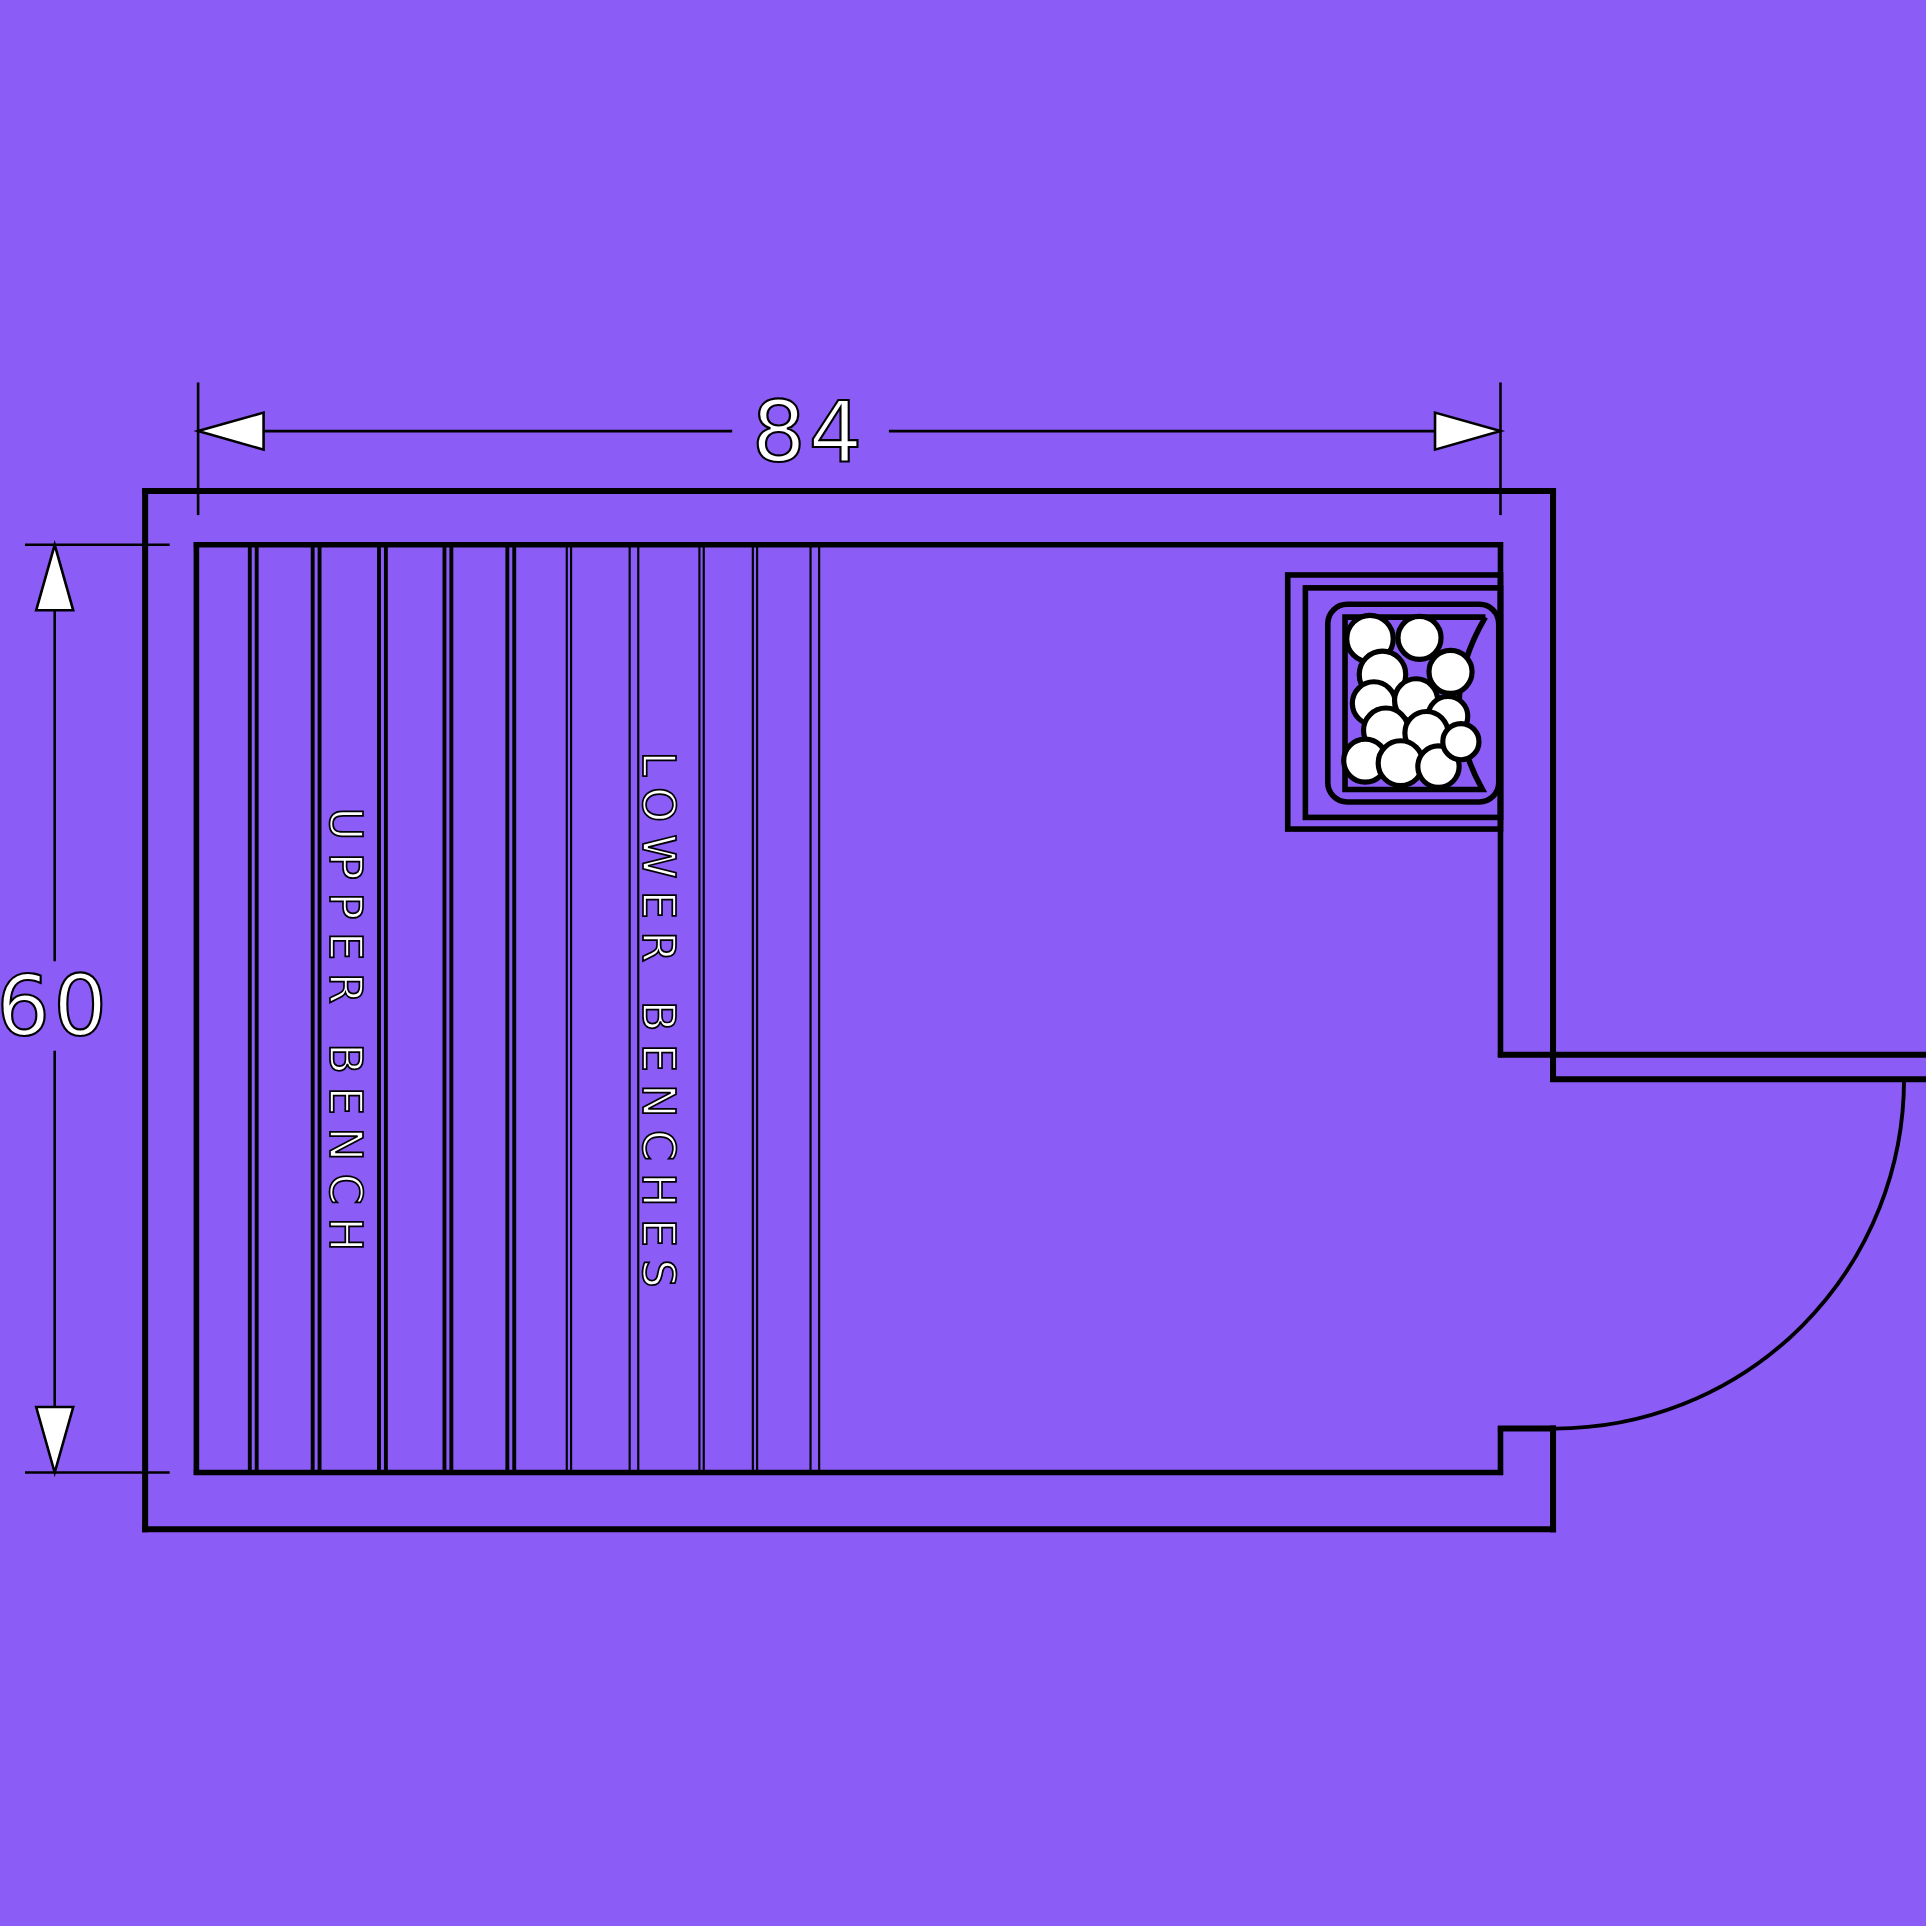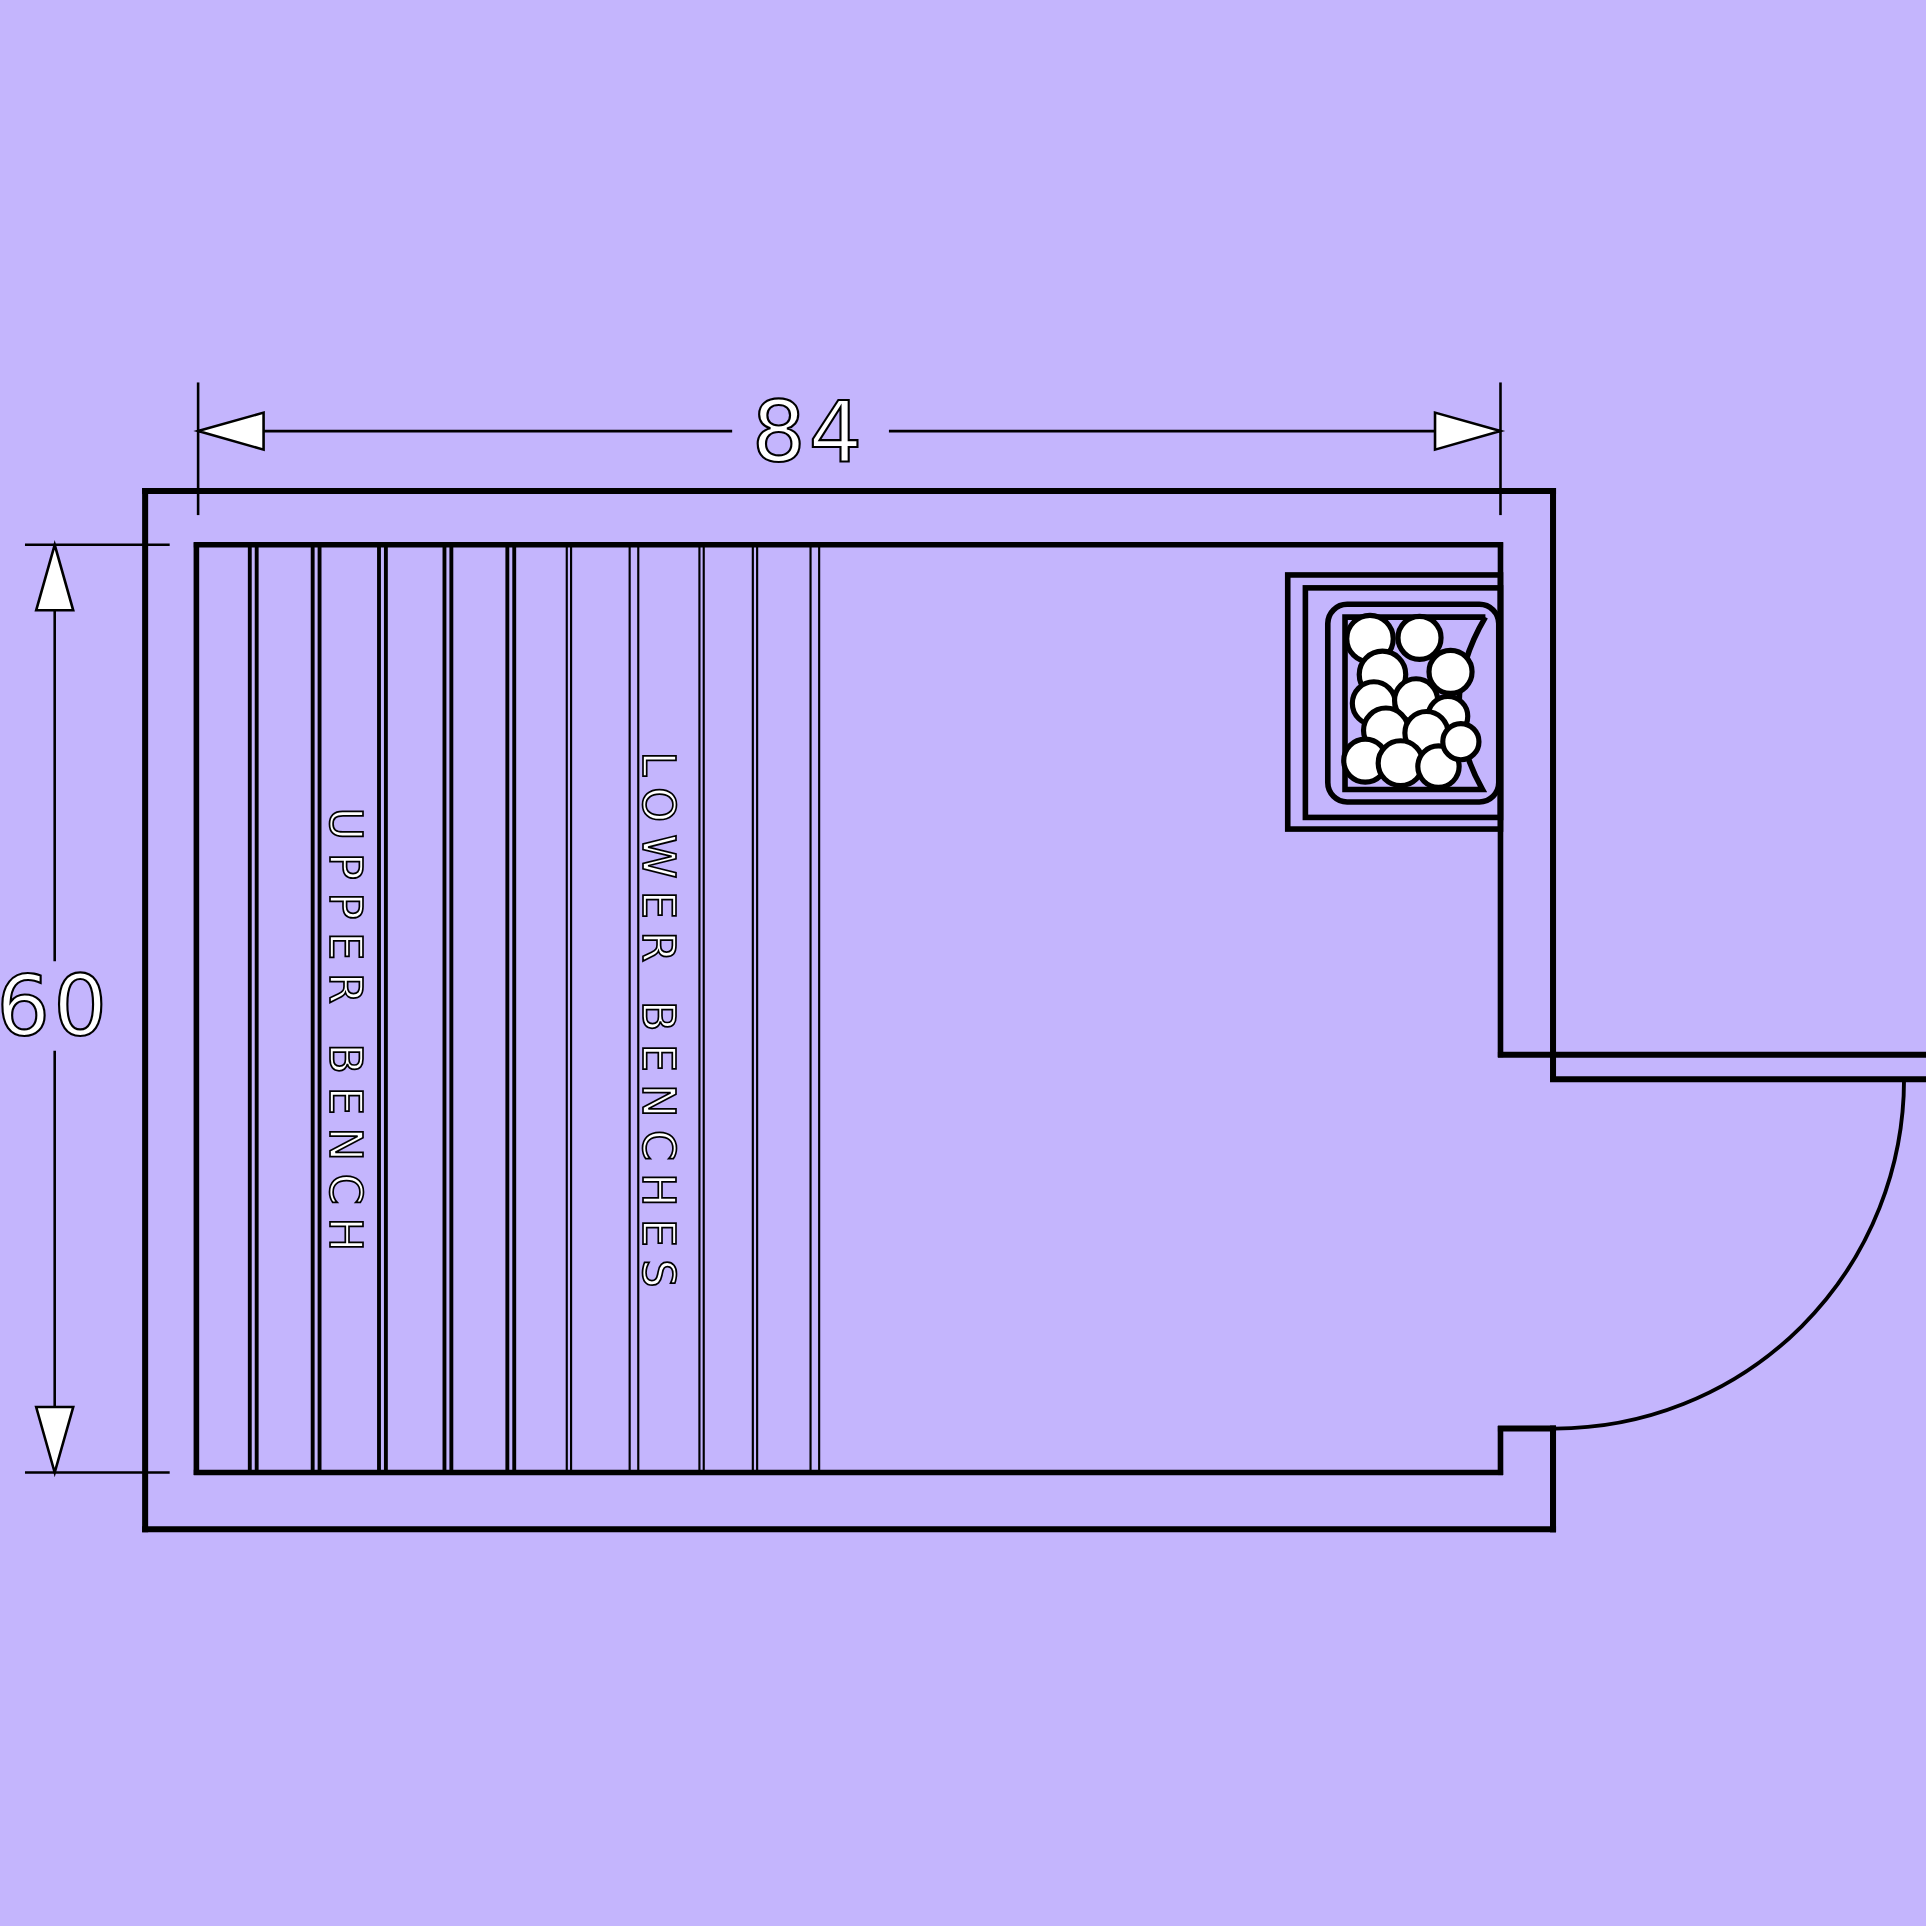--- a/index.html
+++ b/index.html
@@ -5,21 +5,21 @@
   html, body {
     margin: 0;
     padding: 0;
     background: #ffffff;
     font-family: "DejaVu Sans", "Liberation Sans", sans-serif;
   }
   .page {
     position: relative;
     width: 1926px;
     height: 1926px;
-    background: #c4b5fd;
+    background: #8b5cf6;
     overflow: hidden;
   }
   svg { display: block; }
   .cad-dim-text {
     font-family: "DejaVu Sans", "Liberation Sans", sans-serif;
     font-size: 195px;
     letter-spacing: 8px;
     fill: #ffffff;
     stroke: #000000;
     stroke-width: 5px;

